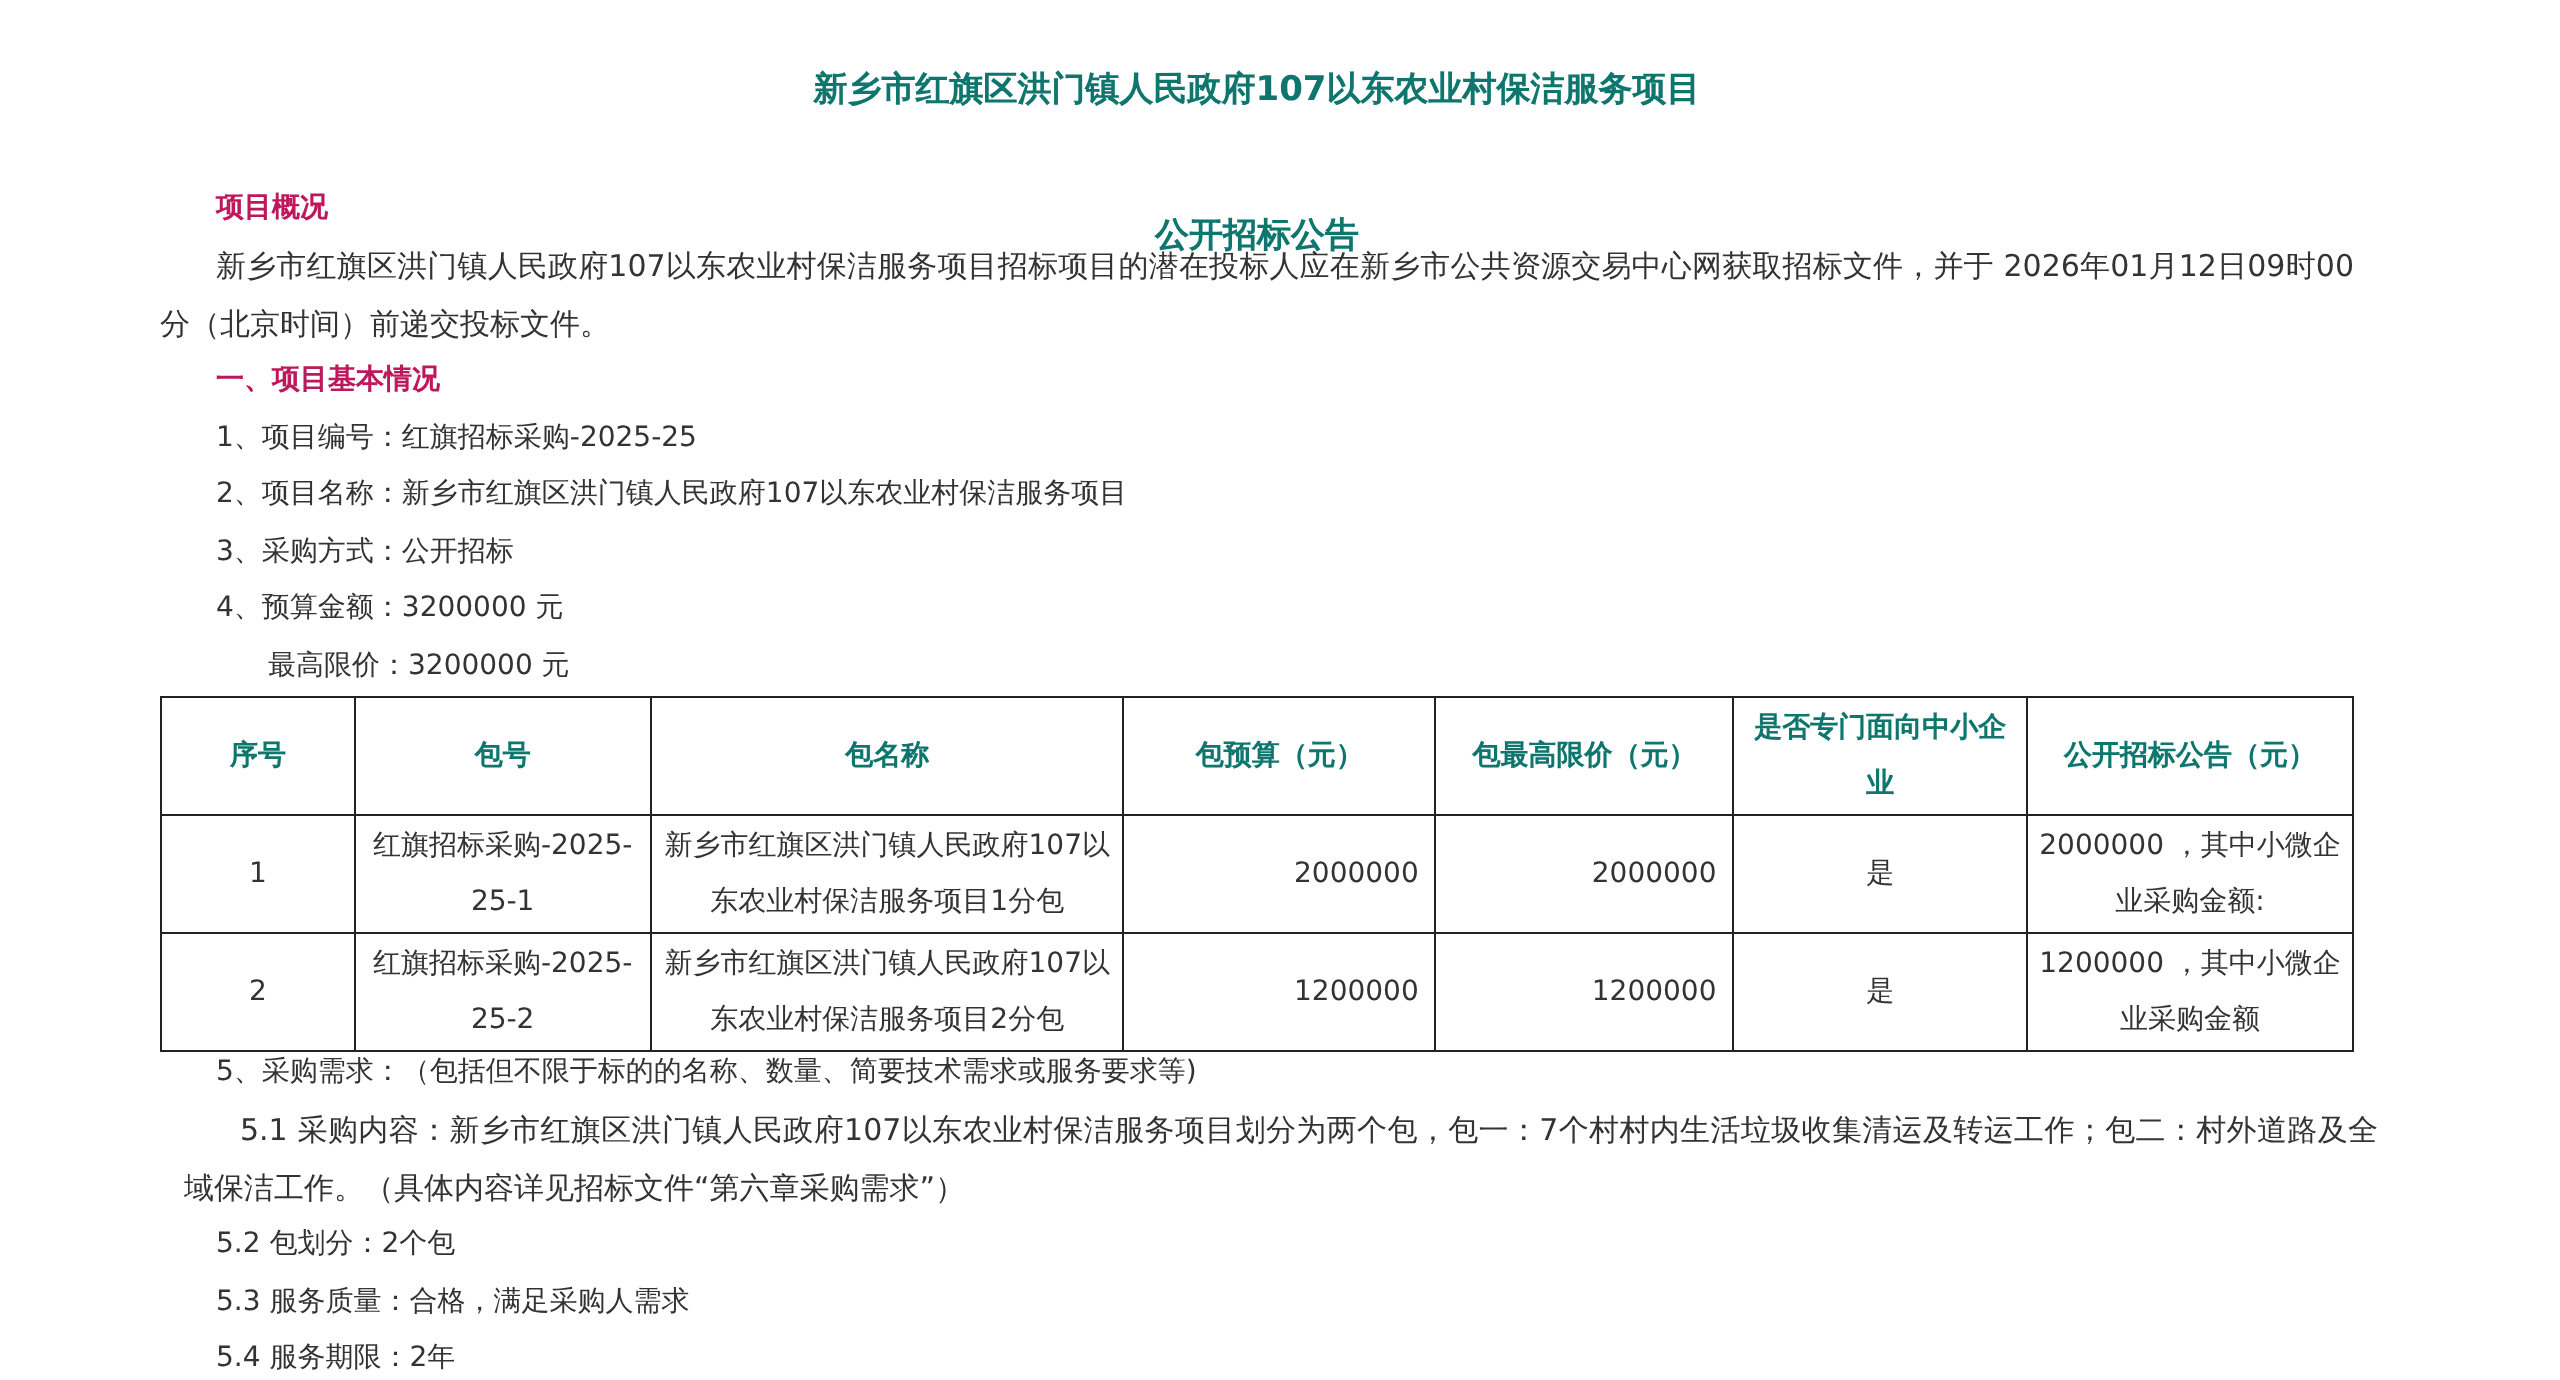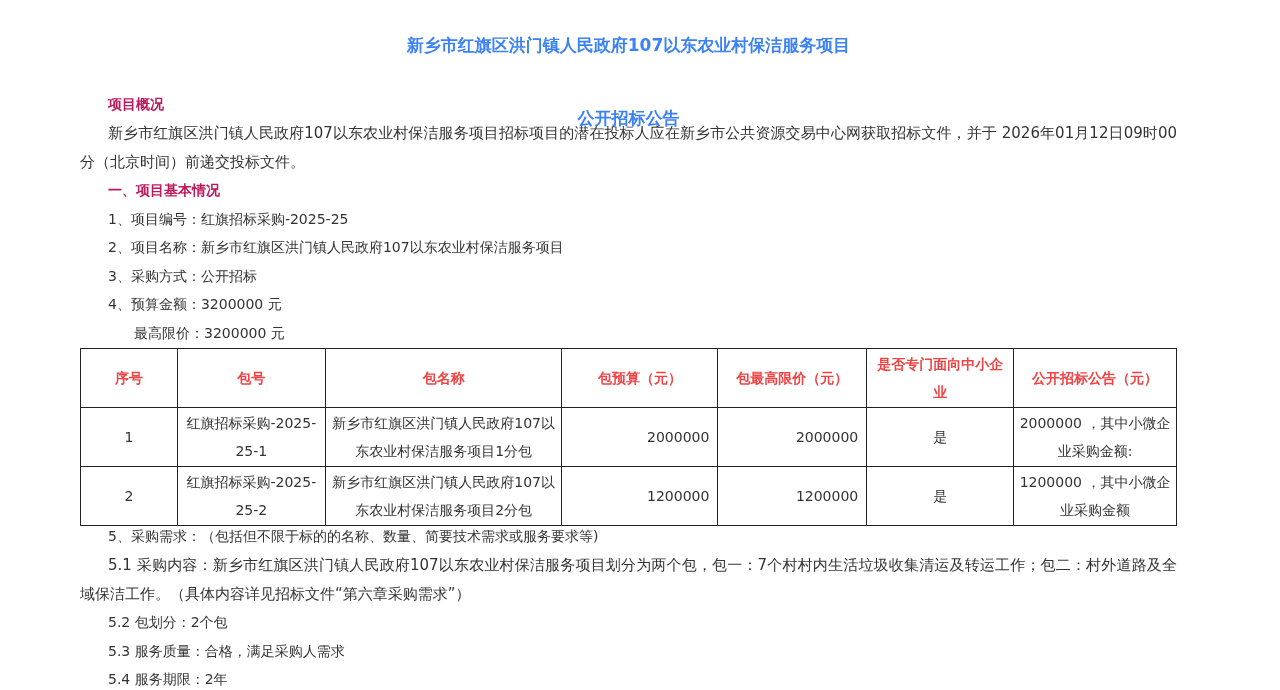--- a/index.html
+++ b/index.html
@@ -3,21 +3,21 @@
 <meta charset="utf-8">
 <style>
   html, body { margin: 0; padding: 0; background: #ffffff; }
   body {
     width: 1280px; height: 690px; overflow: hidden; position: relative;
     font-family: "DejaVu Sans", "Liberation Sans", sans-serif;
     color: #333333;
   }
   .doc { position: absolute; left: 80px; top: 0; width: 1097px; }
   .title {
-    text-align: center; font-weight: bold; color: #3b82f6; font-size: 17px;
+    text-align: center; font-weight: bold; color: #0f766e; font-size: 17px;
     line-height: 29px; margin: 0;
   }
   .title1 { position: absolute; top: 31px; left: 0; width: 100%; }
   .title2 { position: absolute; top: 60px; left: 0; width: 100%; margin-top: 44px; }
   .line {
     position: absolute; left: 0; width: 100%; font-size: 14px; line-height: 29px;
     white-space: nowrap;
   }
   .bold { font-weight: bold; color: #be185d; }
   .ind { padding-left: 28px; }
@@ -27,21 +27,21 @@
     text-indent: 28px; text-align: justify;
   }
   table {
     position: absolute; left: 0; top: 348px; width: 1097px;
     border-collapse: collapse; font-size: 14px; color: #333;
   }
   td, th {
     border: 1px solid #222; line-height: 28px; padding: 1px 4px; text-align: center;
     vertical-align: middle;
   }
-  th { font-weight: bold; color: #ef4444; height: 54px; }
+  th { font-weight: bold; color: #0f766e; height: 54px; }
   td { height: 54px; }
   td.num { text-align: right; padding-right: 8px; }
 </style>
 </head>
 <body>
 
 <div class="doc">
   <h1 class="title title1">新乡市红旗区洪门镇人民政府107以东农业村保洁服务项目</h1>
   <h2 class="title title2">公开招标公告</h2>
 
@@ -92,17 +92,17 @@
         <td>新乡市红旗区洪门镇人民政府107以东农业村保洁服务项目2分包</td>
         <td class="num">1200000</td>
         <td class="num">1200000</td>
         <td>是</td>
         <td>1200000 ，其中小微企业采购金额</td>
       </tr>
     </tbody>
   </table>
 
   <div class="line ind" style="top:522px;">5、采购需求：（包括但不限于标的的名称、数量、简要技术需求或服务要求等)</div>
-  <div class="para" style="top:551px;">5.1 采购内容：新乡市红旗区洪门镇人民政府107以东农业村保洁服务项目划分为两个包，包一：7个村村内生活垃圾收集清运及转运工作；包二：村外道路及全域保洁工作。（具体内容详见招标文件“第六章采购需求”）</div>
+  <div class="para" style="top:551px;margin-left:12px;">5.1 采购内容：新乡市红旗区洪门镇人民政府107以东农业村保洁服务项目划分为两个包，包一：7个村村内生活垃圾收集清运及转运工作；包二：村外道路及全域保洁工作。（具体内容详见招标文件“第六章采购需求”）</div>
   <div class="line ind" style="top:608px;">5.2 包划分：2个包</div>
   <div class="line ind" style="top:637px;">5.3 服务质量：合格，满足采购人需求</div>
   <div class="line ind" style="top:665px;">5.4 服务期限：2年</div>
 </div>
 
 </body></html>

